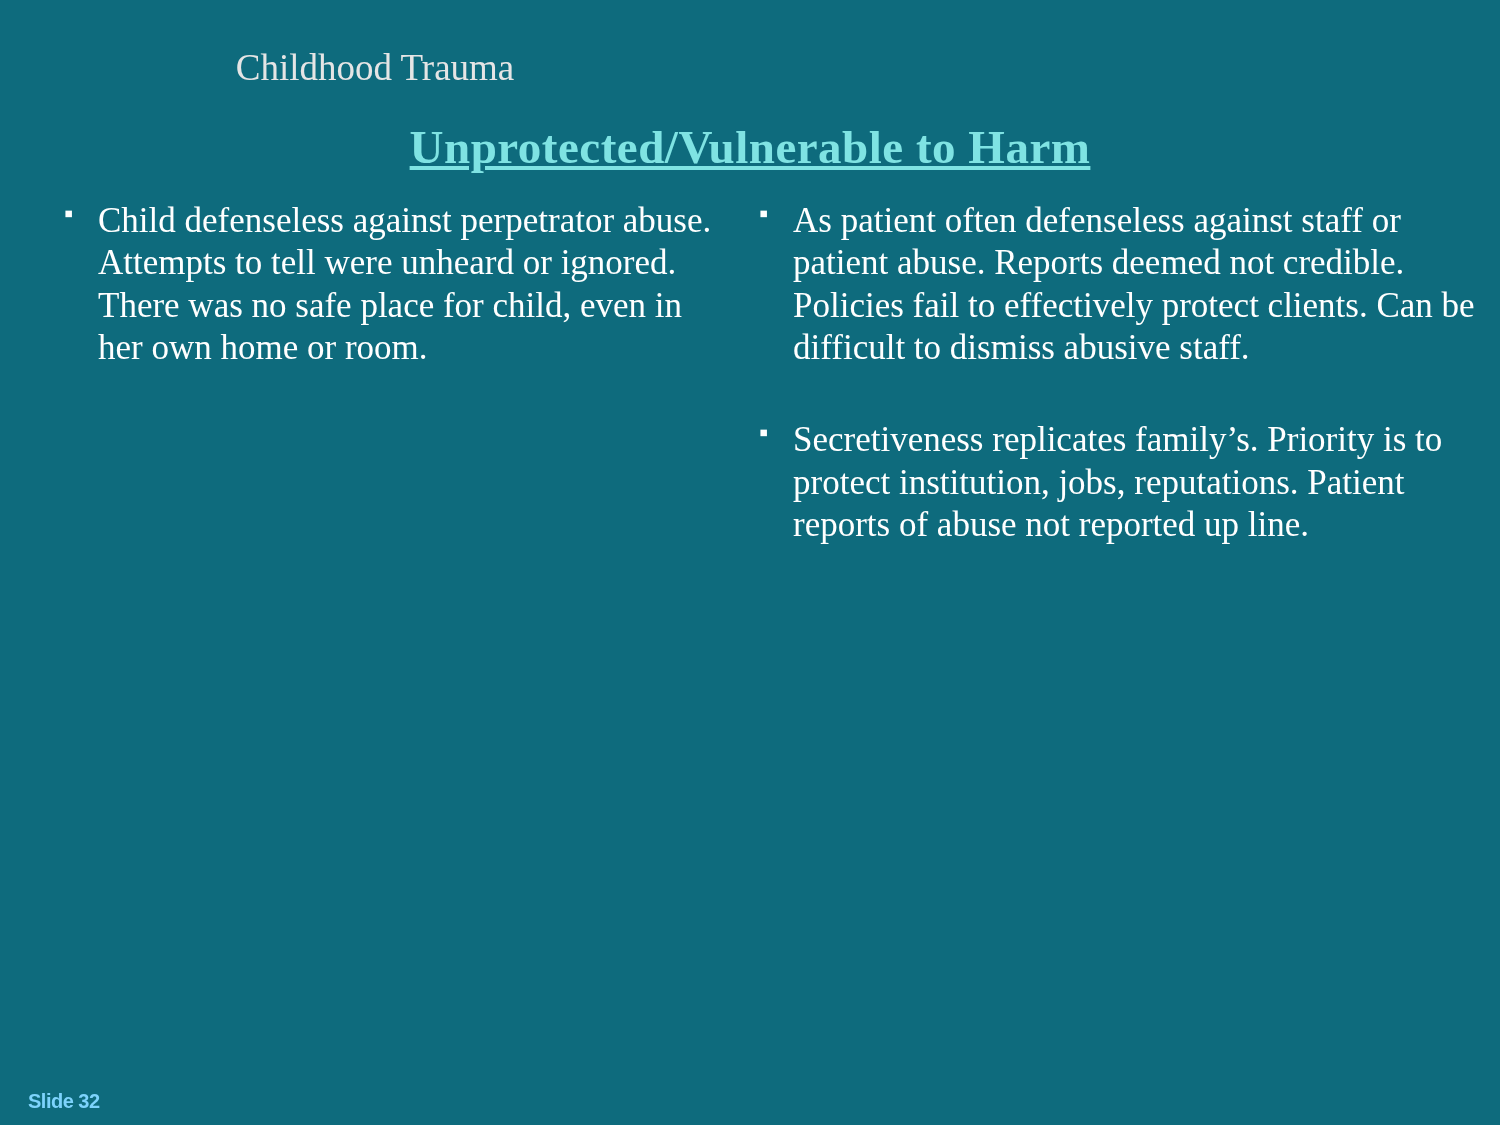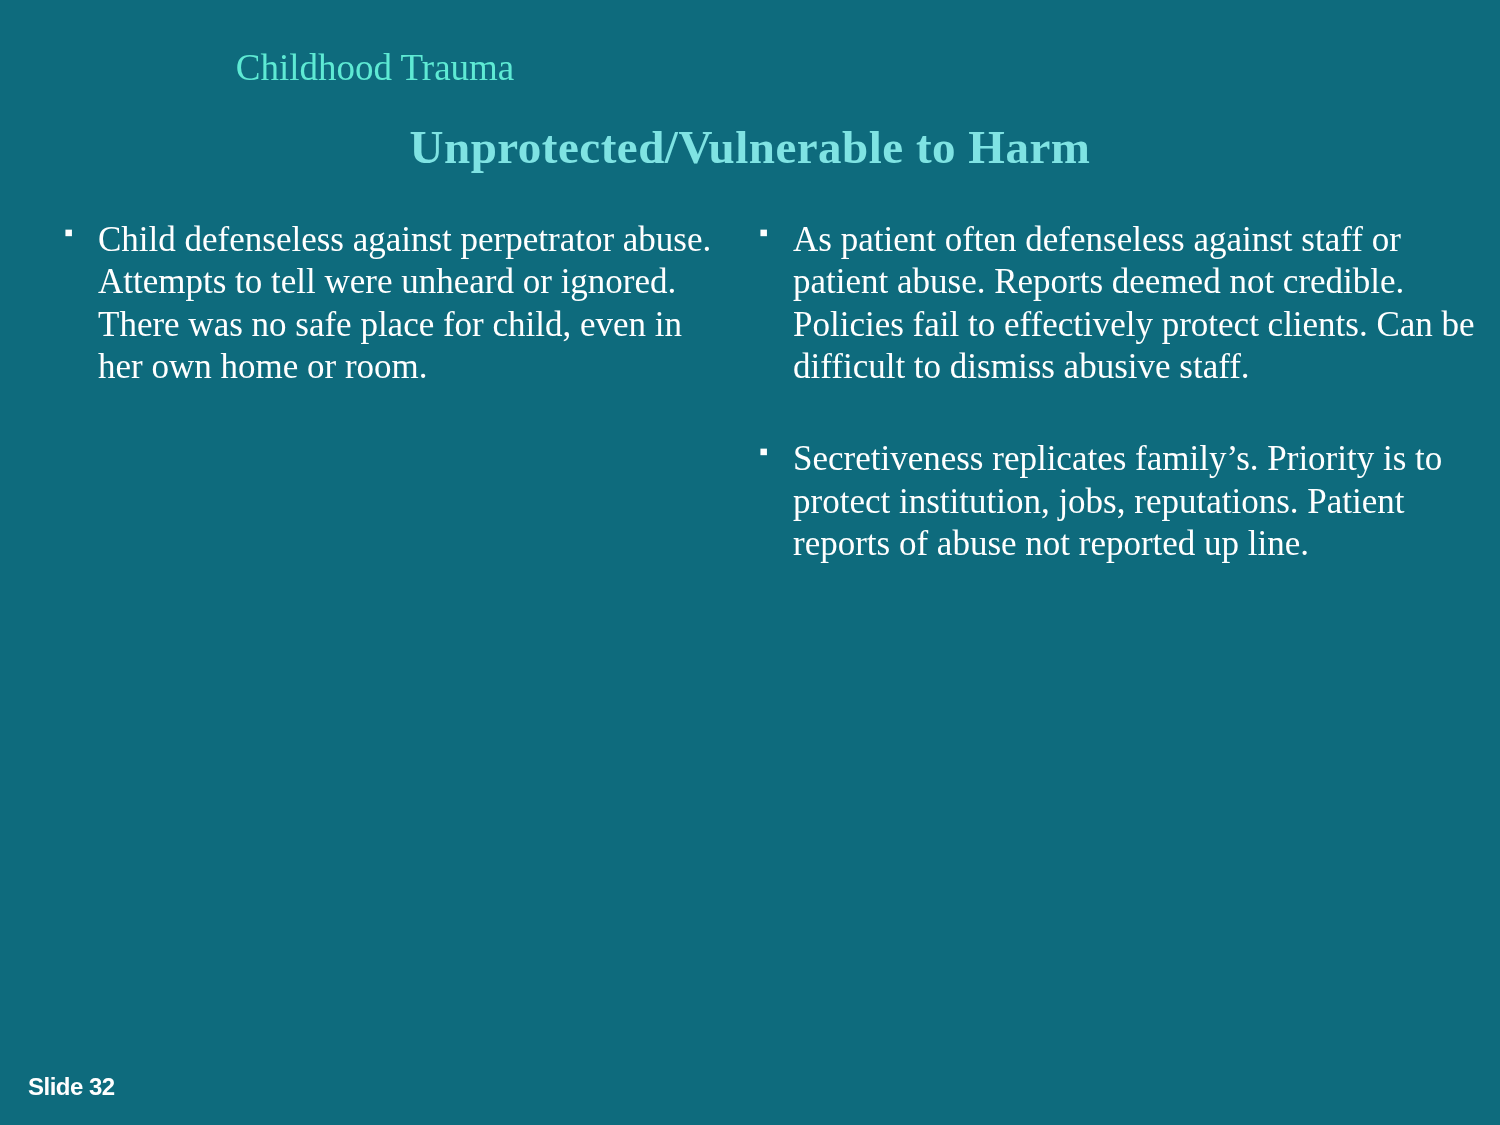--- a/index.html
+++ b/index.html
@@ -20,21 +20,21 @@
     background: #0e6b7d;
   }
   .column-headers {
     position: absolute;
     top: 48px;
     left: 0;
     width: 1500px;
     display: flex;
   }
   .col-head {
-    color: #5eead4;
+    color: #e5e5e5;
     font-size: 37px;
     text-align: center;
     line-height: 1.1;
     font-family: "Liberation Serif", serif;
   }
   .col-head.left {
     width: 690px;
     padding-left: 30px;
   }
   .col-head.right {
@@ -44,24 +44,25 @@
     position: absolute;
     top: 120px;
     left: 0;
     width: 1500px;
     text-align: center;
     color: #7fe3e3;
     font-size: 47px;
     font-weight: bold;
     letter-spacing: 0.5px;
     font-family: "Liberation Serif", serif;
+    text-decoration: underline;
   }
   .body-columns {
     position: absolute;
-    top: 219px;
+    top: 200px;
     left: 0;
     width: 1500px;
     display: flex;
   }
   .col {
     box-sizing: border-box;
   }
   .col.left {
     width: 745px;
     padding-left: 58px;
@@ -93,25 +94,25 @@
     top: -2px;
     font-size: 26px;
     color: #ffffff;
   }
   .col.right ul.bullets li {
     margin-bottom: 50px;
   }
   .slide-number {
     position: absolute;
     left: 28px;
-    bottom: 24px;
-    color: #ffffff;
+    bottom: 12px;
+    color: #7dd3fc;
     font-family: "Liberation Sans", sans-serif;
     font-weight: bold;
-    font-size: 24px;
+    font-size: 20px;
     letter-spacing: -0.5px;
   }
 </style>
 </head>
 <body>
 
 <div class="slide">
 
   <div class="column-headers">
     <div class="col-head left">Childhood Trauma</div>

